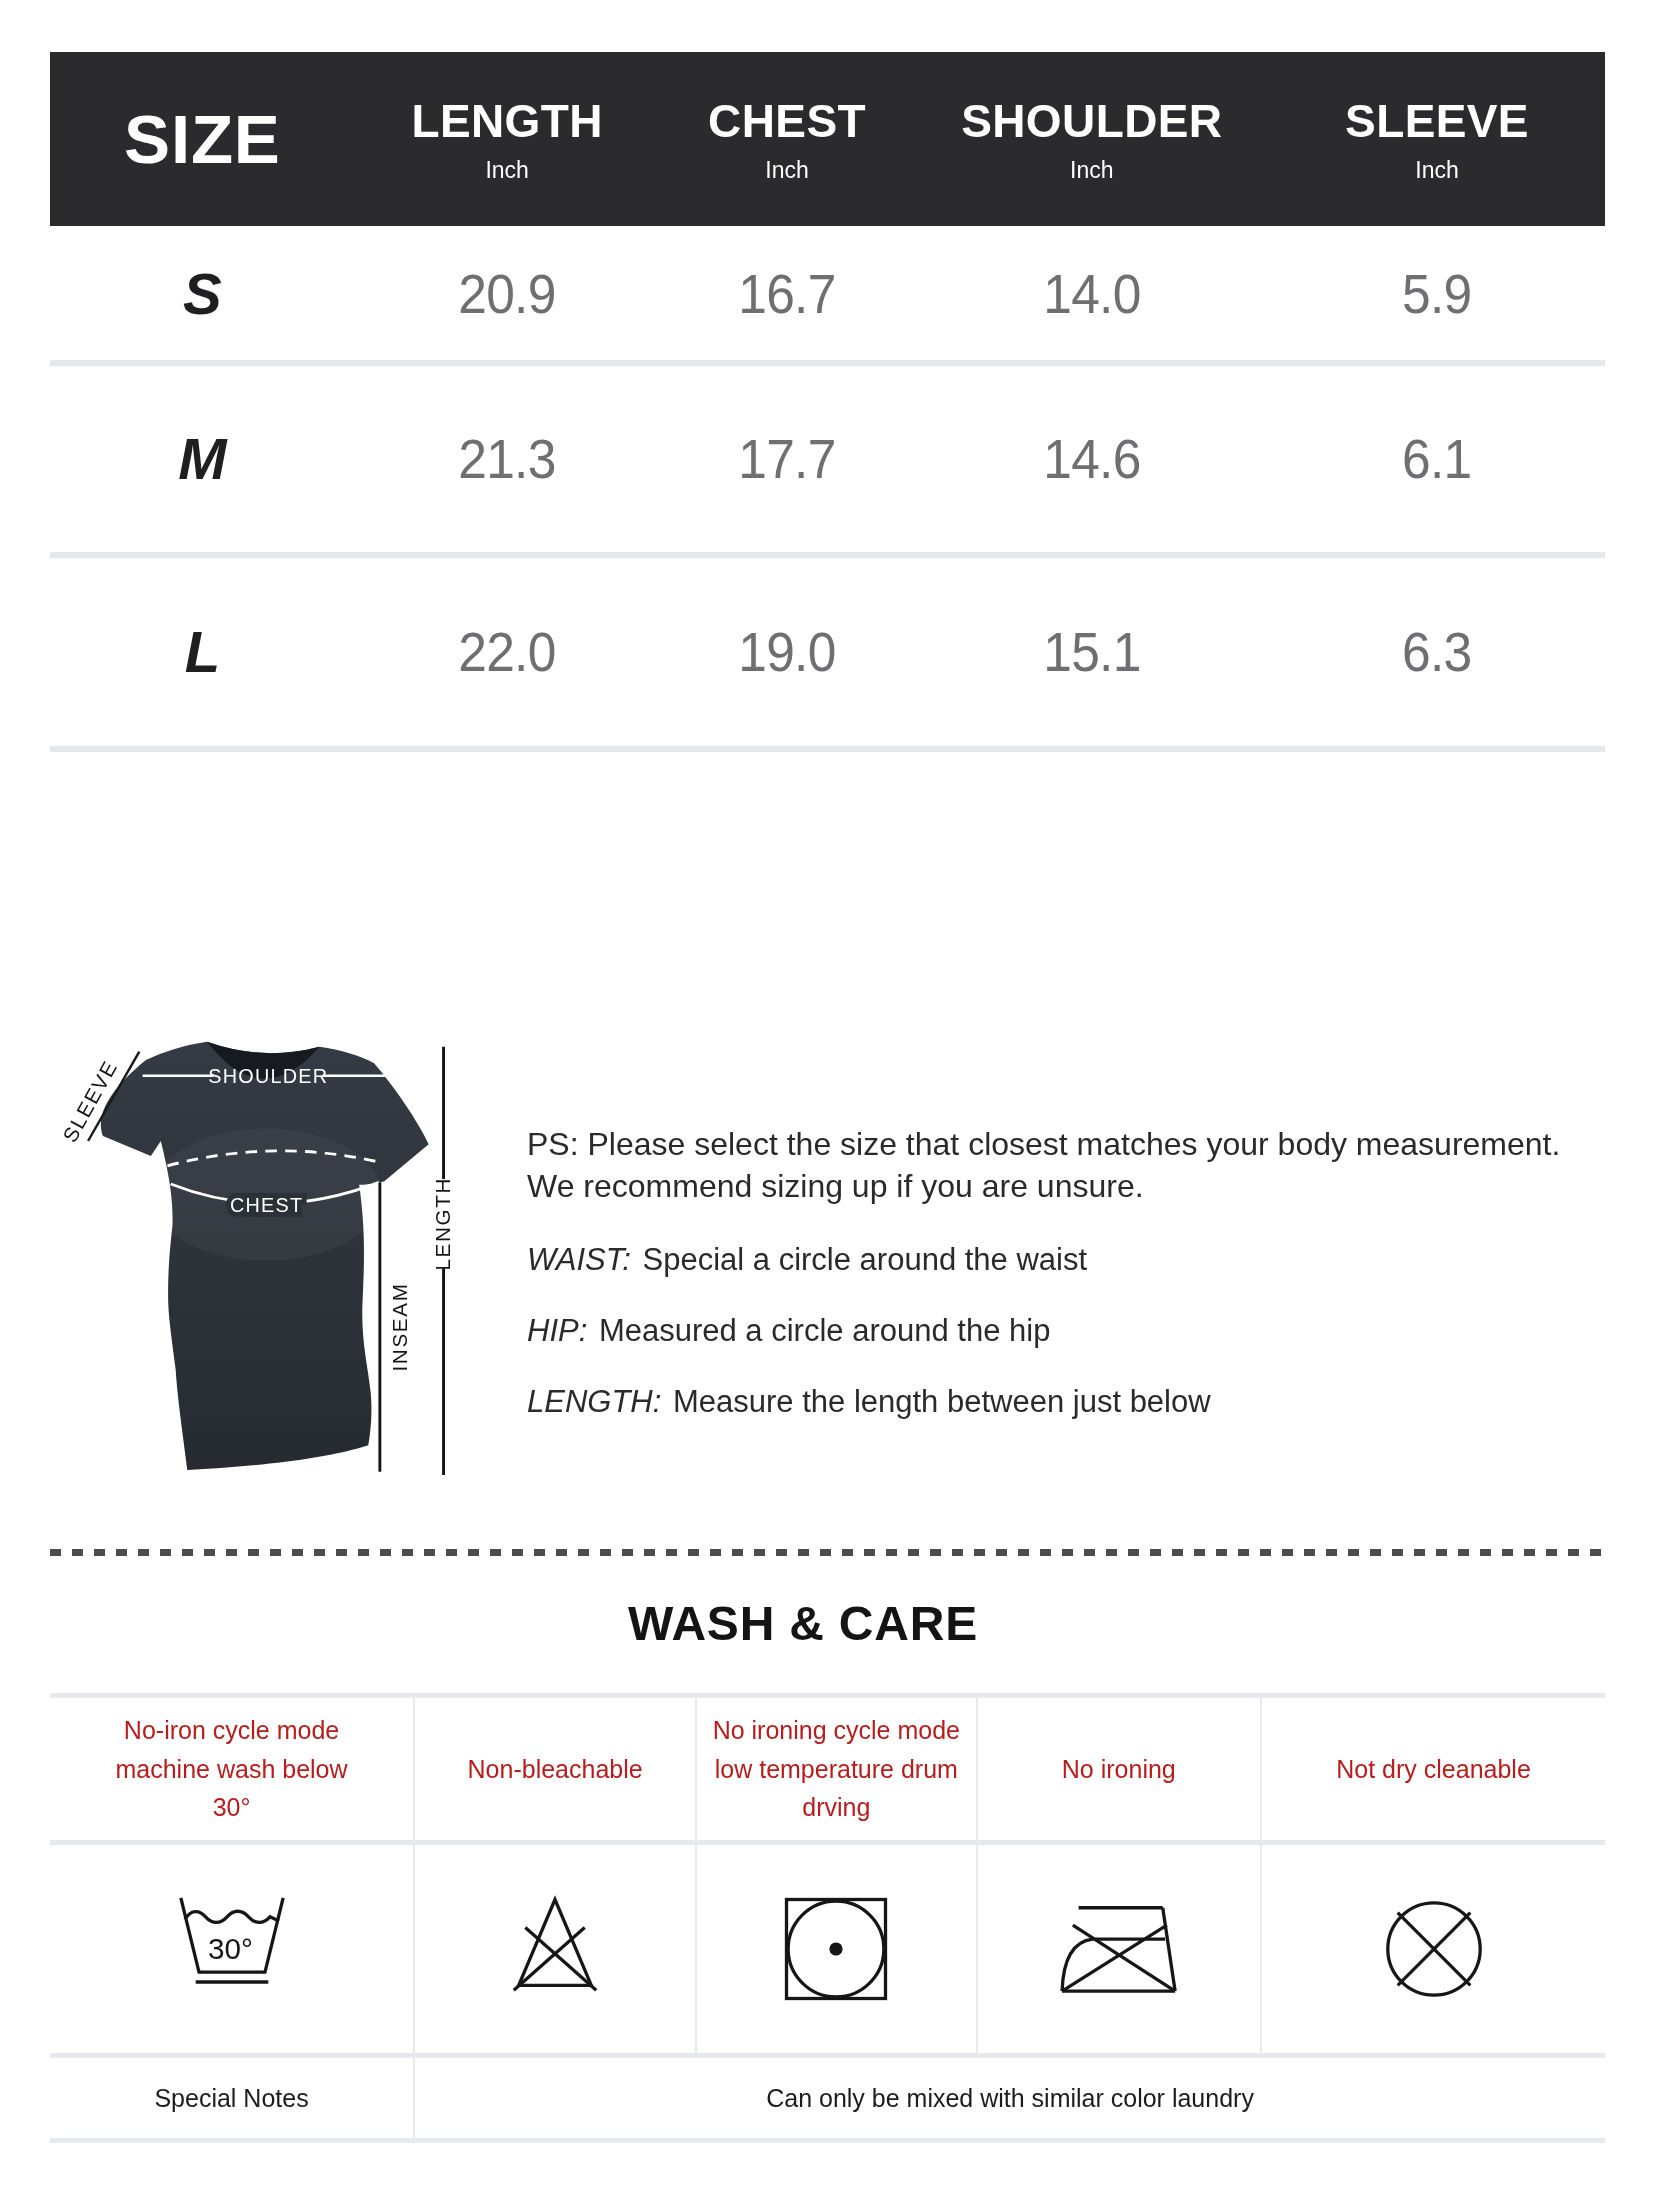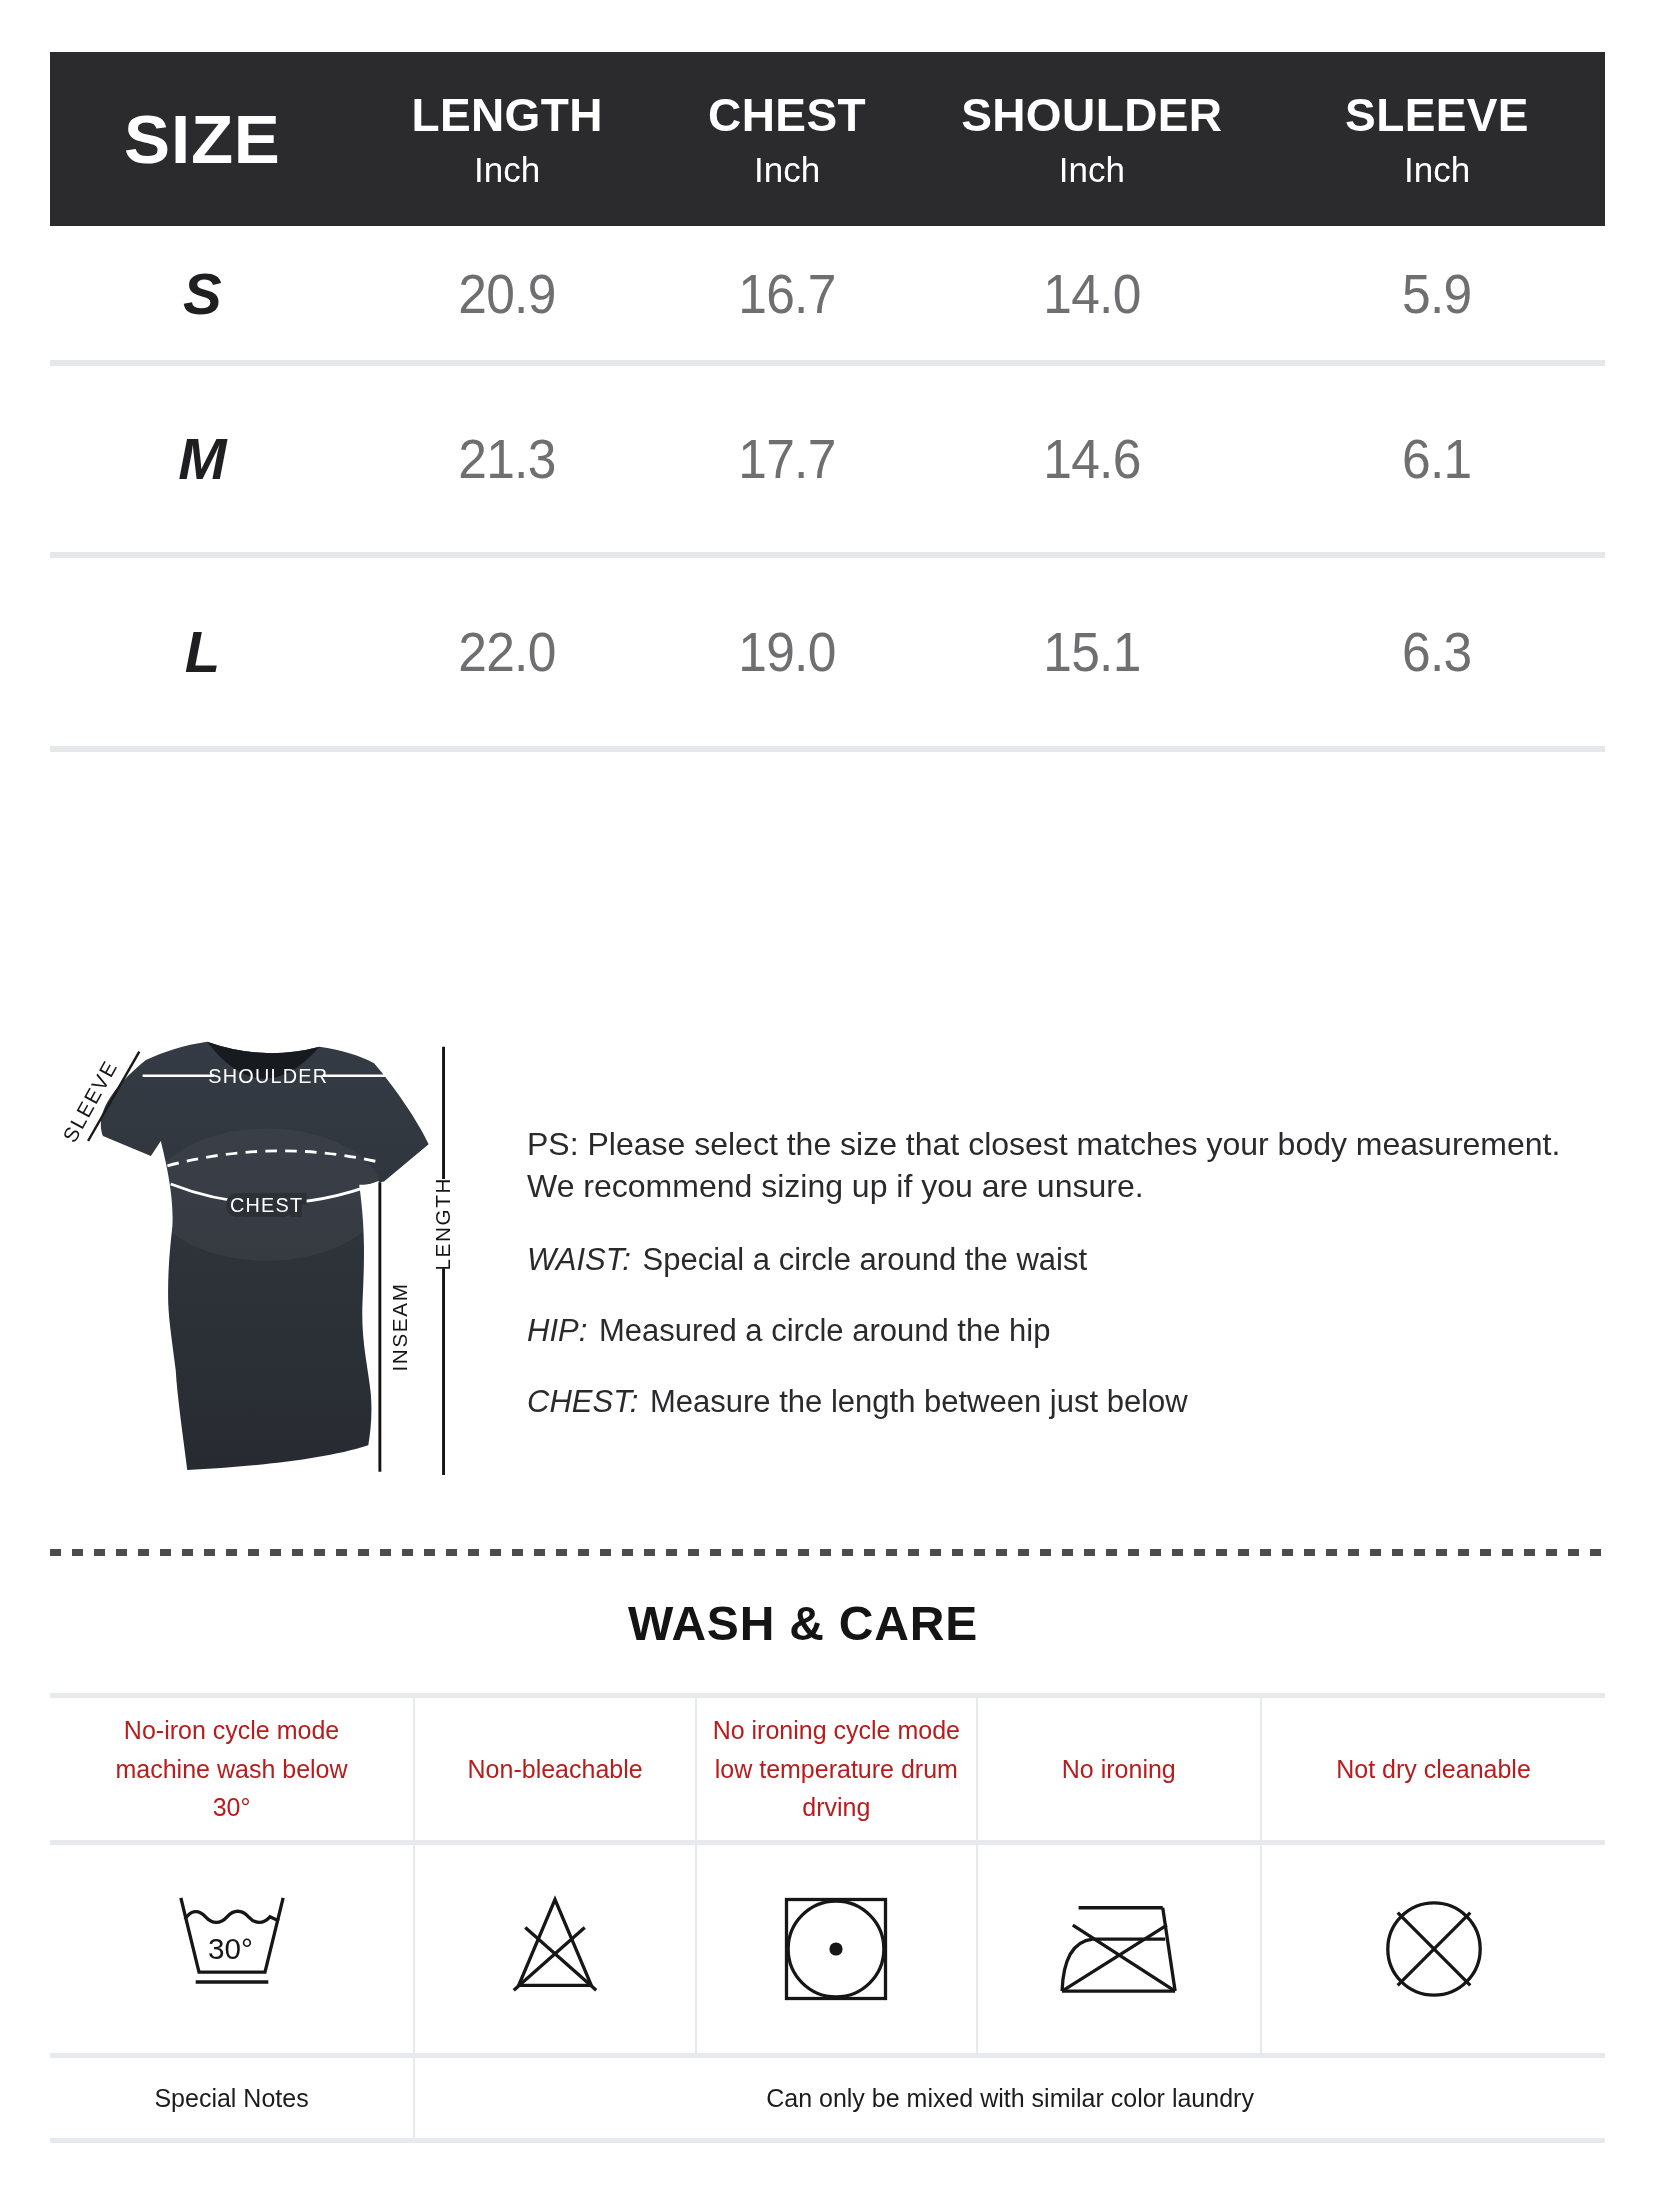--- a/index.html
+++ b/index.html
@@ -9,21 +9,21 @@
   }
   
   .size-header{
     position:absolute;left:50px;top:52px;width:1555px;height:174px;
     background:#2b2b2d;display:grid;
     grid-template-columns:19.6% 19.6% 16.4% 22.8% 21.6%;
     align-items:center;
   }
   .size-header .hcell{display:flex;flex-direction:column;align-items:center;justify-content:center;color:#ffffff;}
   .size-header .hname{font-size:46px;font-weight:700;letter-spacing:0.4px;}
-  .size-header .hunit{font-size:35px;font-weight:400;margin-top:8.3px;}
+  .size-header .hunit{font-size:23px;font-weight:400;margin-top:8.3px;}
   .size-header .htitle{font-size:69px;font-weight:800;letter-spacing:0.8px;}
   .size-row{
     position:absolute;left:50px;width:1555px;display:grid;
     grid-template-columns:19.6% 19.6% 16.4% 22.8% 21.6%;
     align-items:center;
   }
   .size-row .scell{text-align:center;}
   .size-letter{font-size:58px;font-weight:800;font-style:italic;color:#1f1f21;}
   .size-val{font-size:56px;font-weight:400;color:#6f6f71;display:inline-block;transform:scaleX(.92);letter-spacing:-0.8px;}
   .row-sep{position:absolute;left:50px;width:1555px;height:5.8px;background:#e5e7ea;}
@@ -176,21 +176,21 @@
 
   <div class="notes-block">
     <p class="ps-text">PS: Please select the size that closest matches your body measurement. We recommend sizing up if you are unsure.</p>
     <div class="measure-item">
       <span class="measure-term">WAIST:</span><span class="measure-desc">Special a circle around the waist</span>
     </div>
     <div class="measure-item">
       <span class="measure-term">HIP:</span><span class="measure-desc">Measured a circle around the hip</span>
     </div>
     <div class="measure-item">
-      <span class="measure-term">CHEST:</span><span class="measure-desc">Measure the length between just below</span>
+      <span class="measure-term">LENGTH:</span><span class="measure-desc">Measure the length between just below</span>
     </div>
   </div>
 
   <div class="dashed-divider"></div>
   <div class="wash-title">WASH &amp; CARE</div>
 
   <div class="care-table">
 
     <div class="ct-cell first">
       <div class="care-label lbl-w1">No-iron cycle mode machine wash below 30°</div>

